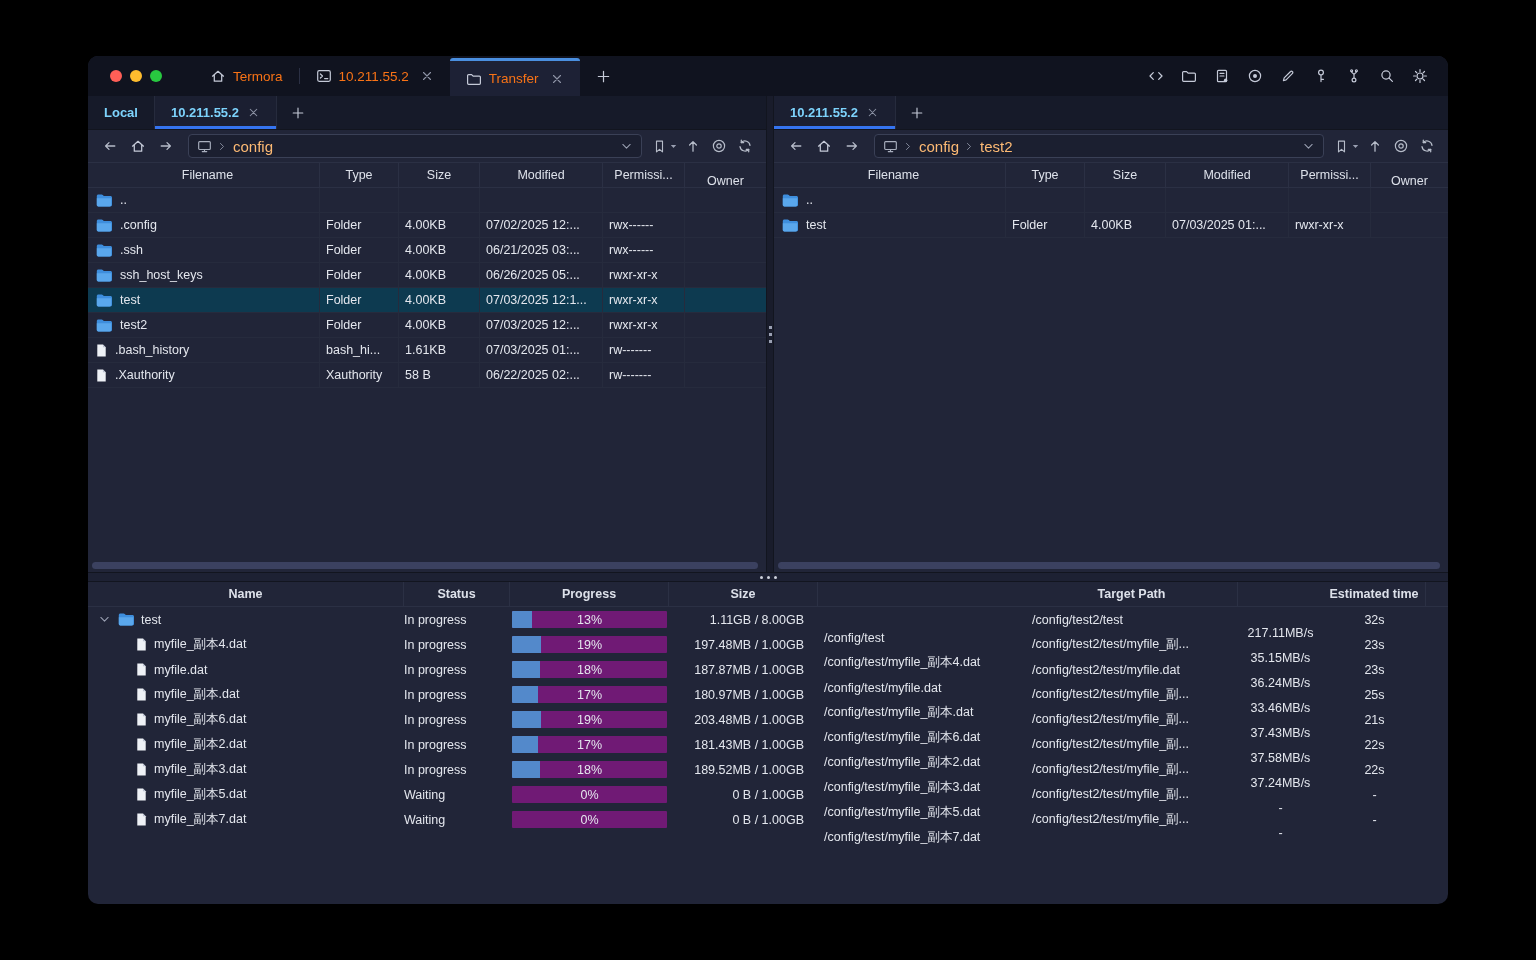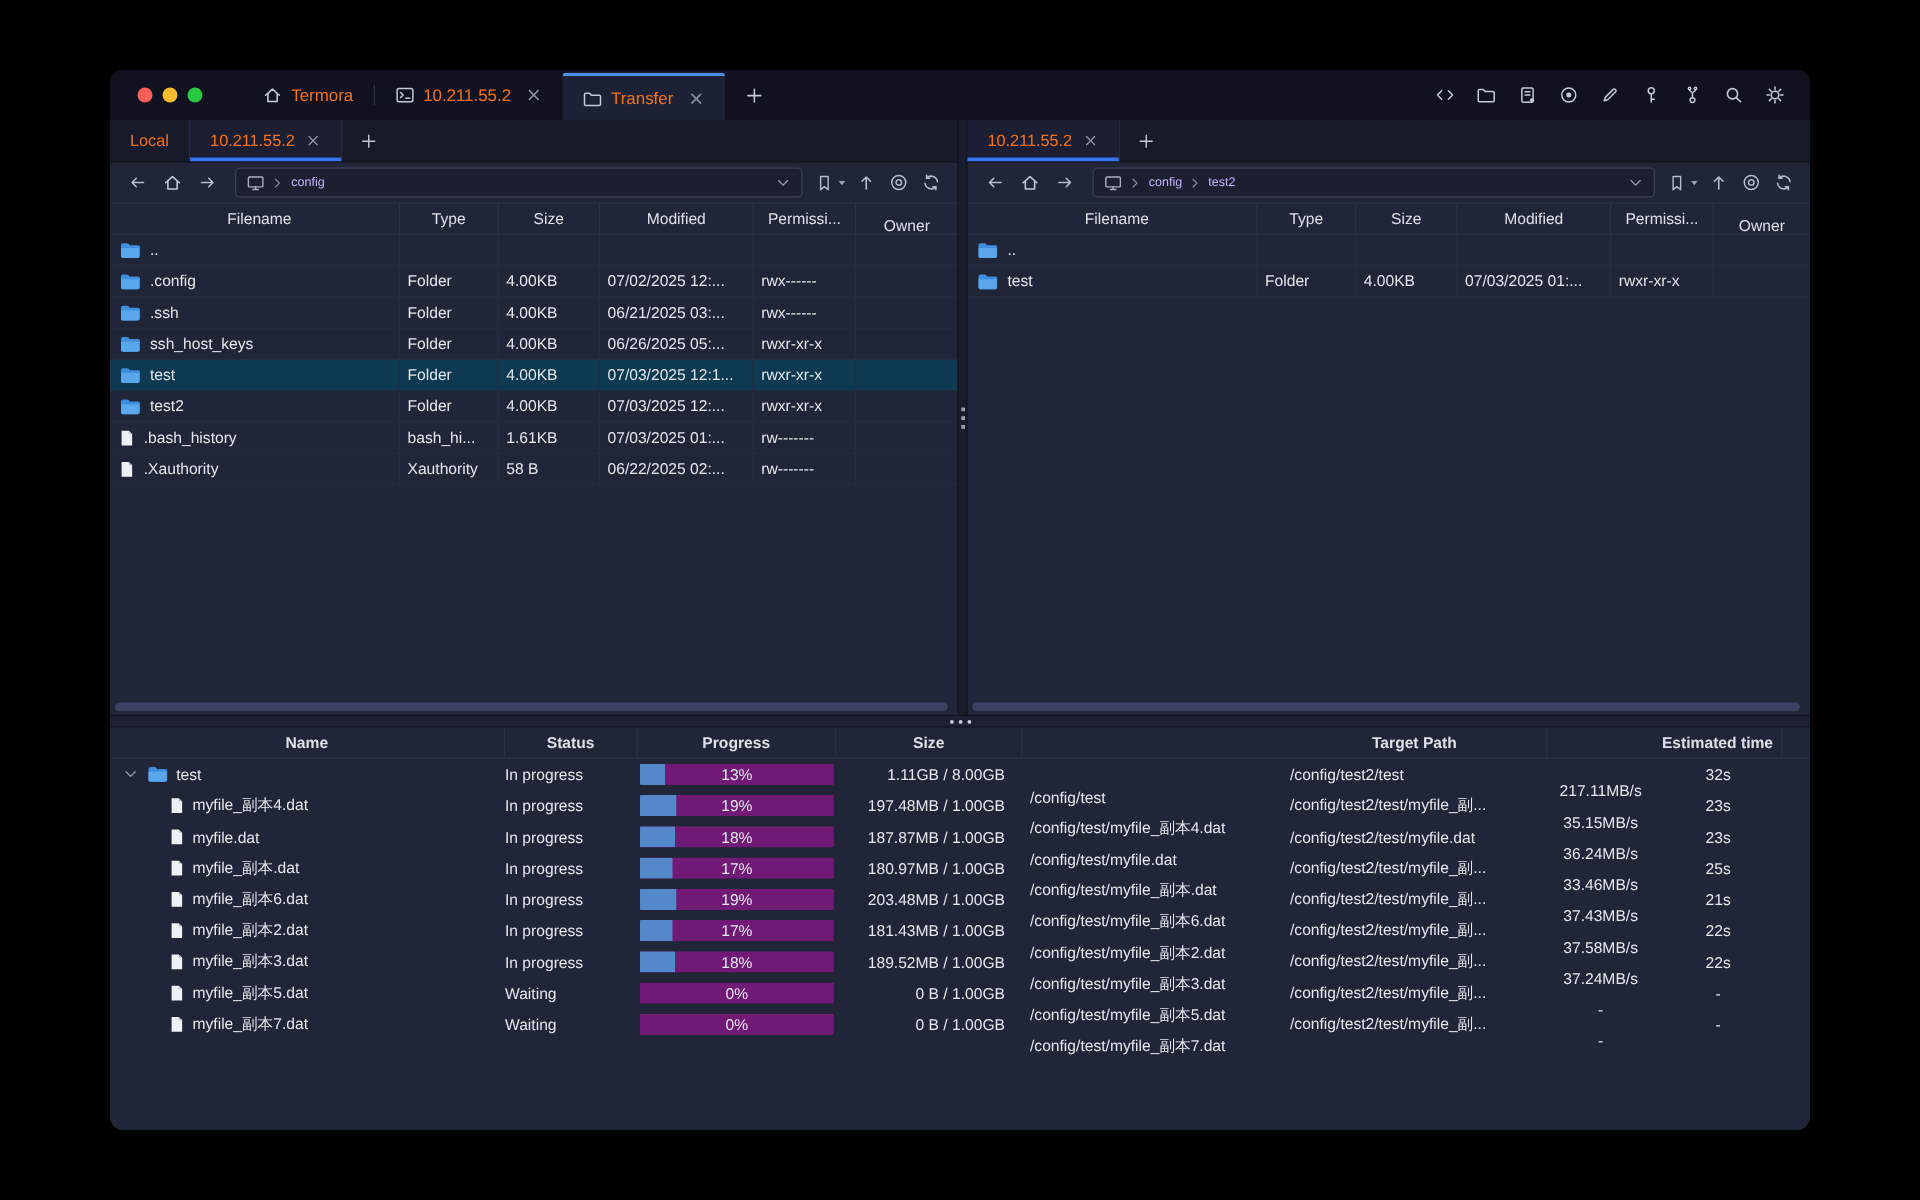--- a/index.html
+++ b/index.html
@@ -30,31 +30,31 @@
   .pane { display:flex; flex-direction:column; min-width:0; }
   .pane.left { width:678px; flex:none; }
   .pane.right { flex:1; }
   .vsplit { width:8px; flex:none; background:#191c2b; border-left:1px solid #12151f;
             border-right:1px solid #12151f; display:flex; align-items:center; justify-content:center; }
   .vgrip { display:flex; flex-direction:column; gap:4px; }
   .vgrip i { width:3px; height:3px; background:#9aa0b2; display:block; }
 
   .pane-tabs { height:34px; background:#161a29; display:flex; align-items:stretch;
                border-bottom:1px solid #12151f; flex:none; }
-  .ptab { display:flex; align-items:center; gap:8px; padding:0 16px; font-size:13px; color:#f97316;
-          border-right:1px solid #262b3d; position:relative; }
+  .ptab { display:flex; align-items:center; gap:8px; padding:0 16px; font-size:13px; color:#7dd3fc;
+          border-right:1px solid #262b3d; position:relative;font-weight:bold; }
   .ptab.active { background:#1b1f31; }
   .ptab.active::after { content:""; position:absolute; left:0; right:0; bottom:0; height:3px; background:#3574f0; }
   .padd { display:flex; align-items:center; padding:0 14px; }
 
   .toolbar { height:32px; display:flex; align-items:center; padding:0 10px; gap:4px; flex:none; }
   .nav { display:flex; align-items:center; justify-content:center; width:24px; height:24px; }
   .pathfield { flex:1; height:24px; margin:0 6px; background:#1b1f30; border:1px solid #3a4056;
                border-radius:4px; display:flex; align-items:center; padding:0 8px; gap:5px; min-width:0; }
-  .pathfield .seg { font-size:10px; color:#c4b5fd; }
+  .pathfield .seg { font-size:15px; color:#fdba74; }
   .pathfield .spacer { flex:1; }
   .bkgroup { display:flex; align-items:center; gap:2px; }
   .tbtn { display:flex; align-items:center; justify-content:center; width:22px; height:24px; }
 
   
   .grid { flex:1; position:relative; display:flex; flex-direction:column; overflow:hidden; }
   .frow { display:flex; align-items:stretch; flex:none; }
   .fhead { height:26px; border-top:1px solid #2b3044; border-bottom:1px solid #2b3044; }
   .fhead .fc { display:flex; align-items:center; justify-content:center; font-size:12.5px;
                color:#dde1ea; border-right:1px solid #2b3044; }

